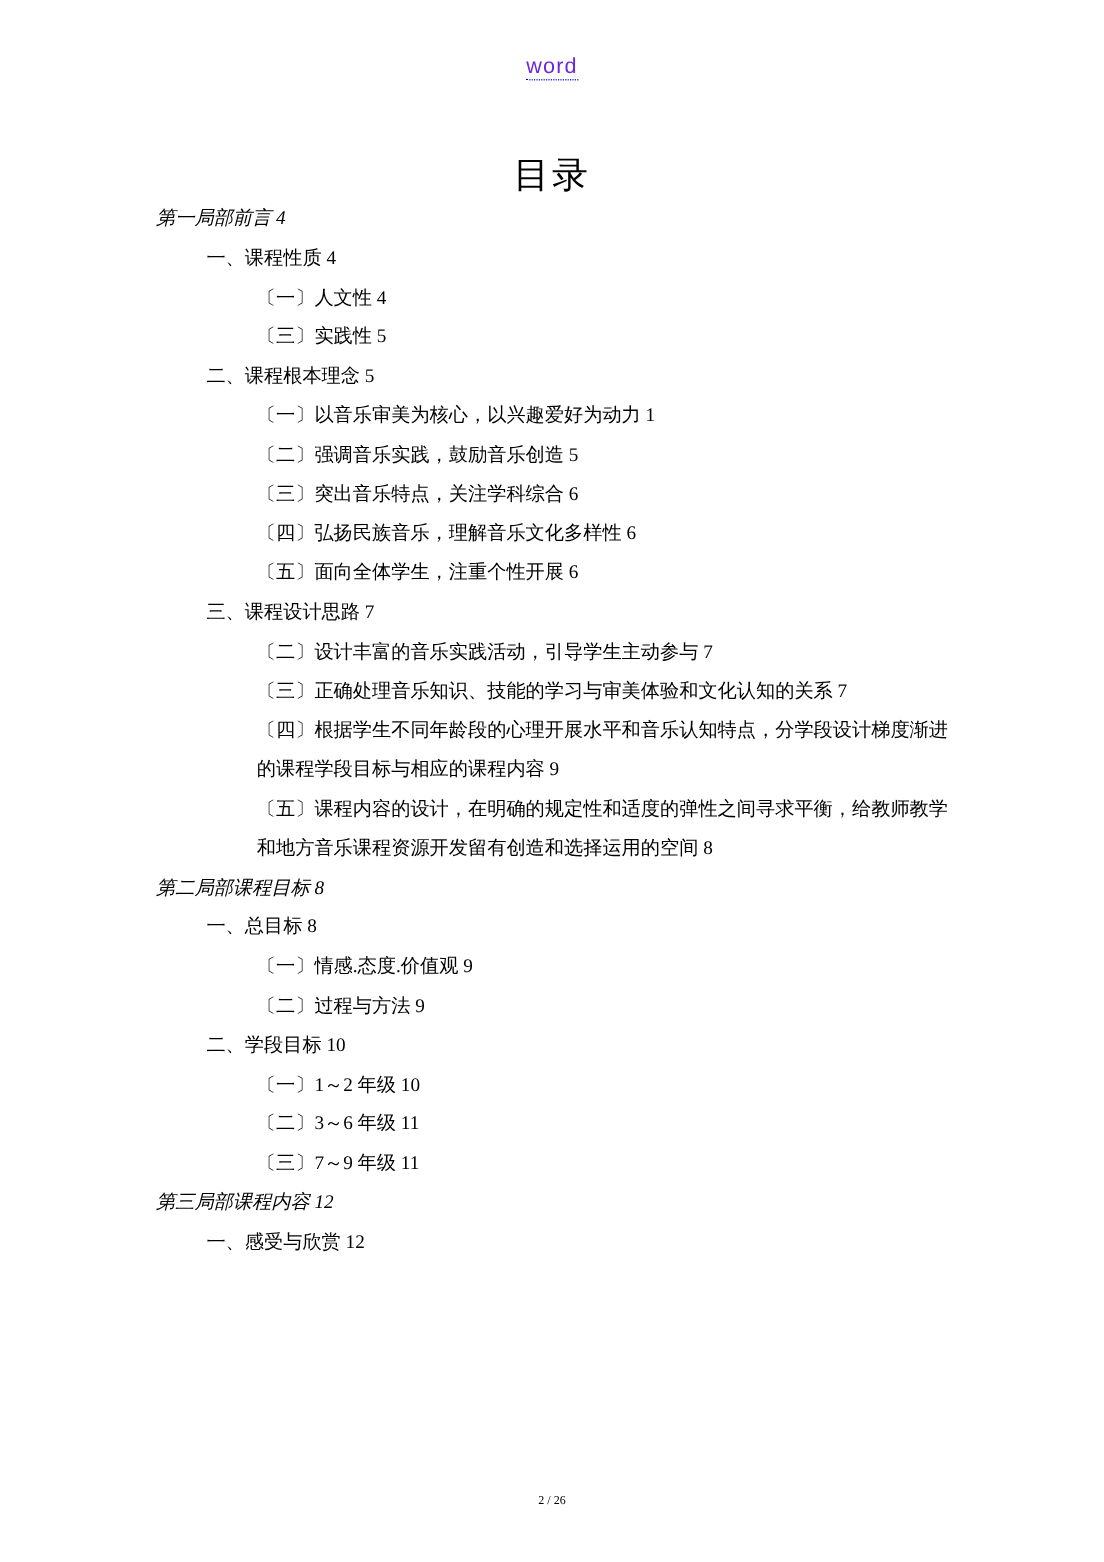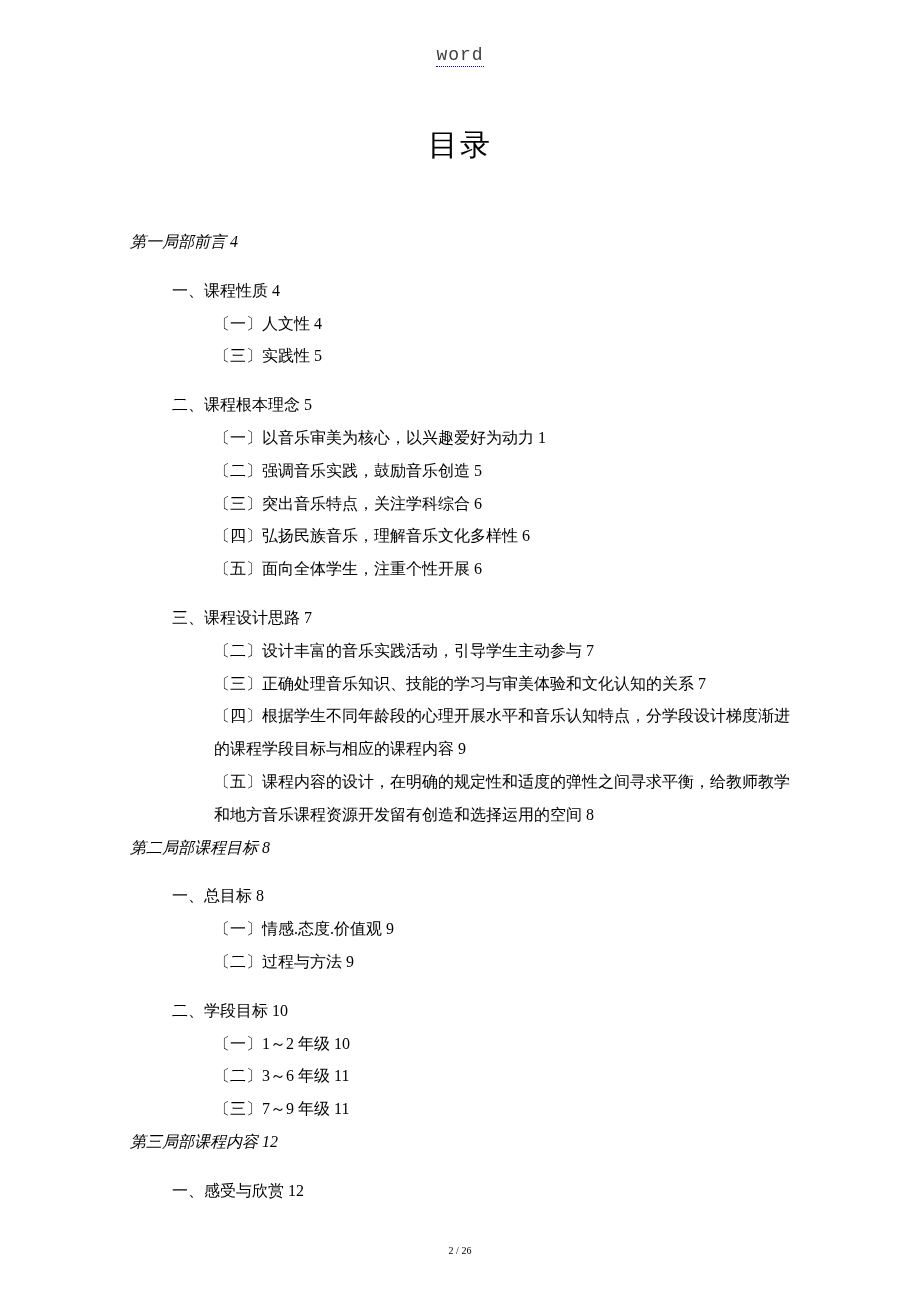--- a/index.html
+++ b/index.html
@@ -13,38 +13,37 @@
     position: relative;
   }
   .page {
     padding: 45px 130px 50px 130px;
   }
   .header-link {
     text-align: center;
     margin-bottom: 60px;
   }
   .header-link span {
-    color: #404040;
-    font-family: Liberation Mono, monospace;
+    color: #6d28d9;
+    font-family: Liberation Sans, sans-serif;
     font-size: 18px;
     border-bottom: 1.5px dotted #0000cc;
     padding-bottom: 1px;
     letter-spacing: 1px;
   }
   .title {
     text-align: center;
     font-size: 30px;
     font-weight: normal;
-    margin-bottom: 60px;
     letter-spacing: 2px;
   }
   .toc { line-height: 2.05; }
   .toc div { white-space: normal; }
   .l0 { padding-left: 0; font-style: italic; }
-  .l1 { padding-left: 42px; margin-top: 16px; }
+  .l1 { padding-left: 42px; }
   .l2 { padding-left: 84px; }
   .l2w { padding-left: 84px; }
   .pagenum {
     position: absolute;
     bottom: 46px;
     left: 0;
     width: 100%;
     text-align: center;
     font-size: 10px;
   }

